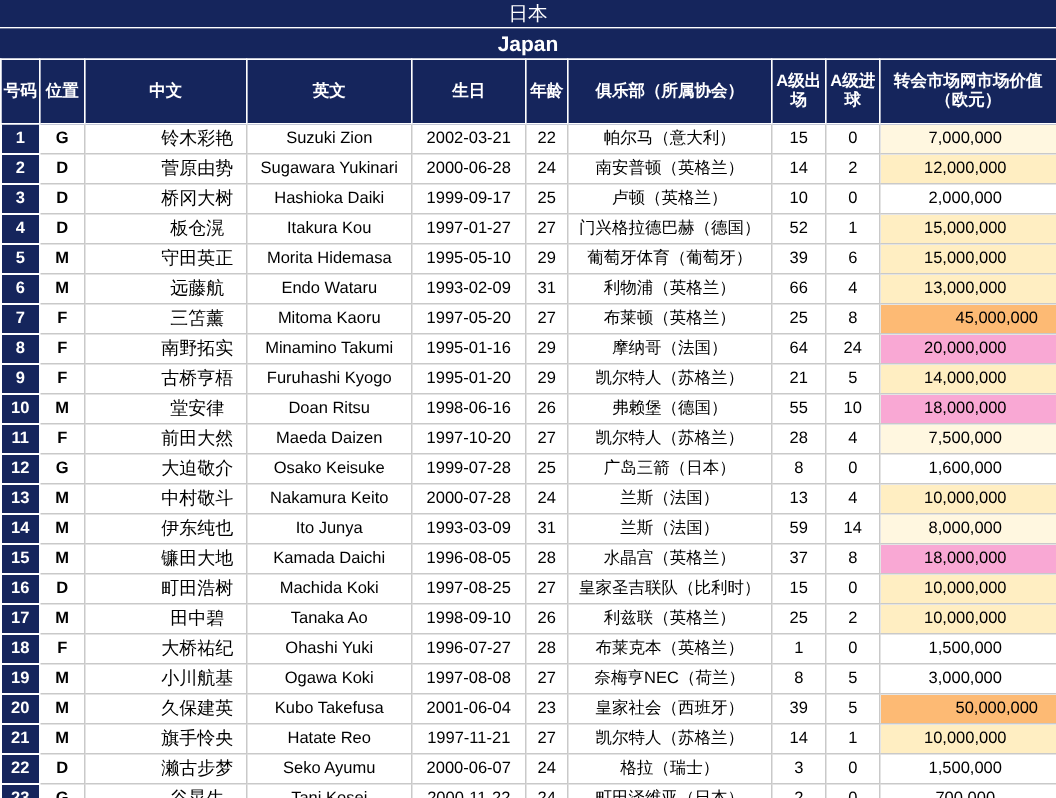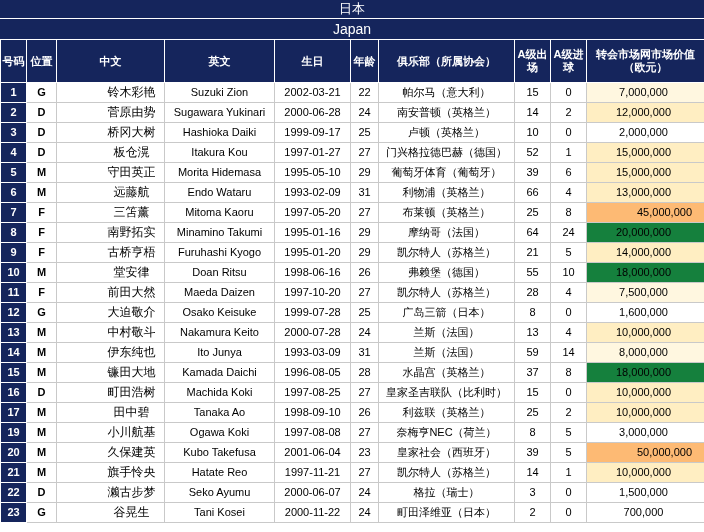--- a/index.html
+++ b/index.html
@@ -13,21 +13,21 @@
 
   
   .title-bar{
     background:#15255c;color:#ffffff;
     text-align:center;font-weight:normal;
     font-size:13px;line-height:18px;height:18px;
     border-bottom:1px solid #ffffff;
   }
   .title-bar2{
     background:#15255c;color:#ffffff;
-    text-align:center;font-weight:normal;
+    text-align:center;font-weight:bold;
     font-size:14px;line-height:20px;height:20px;
   }
 
   
   table{
     border-collapse:collapse;
     width:704px;
     table-layout:fixed;
   }
   th{
@@ -58,21 +58,21 @@
   td.pos{font-weight:bold;}
   td.cn{font-size:12px;padding-left:44px;}
   td.en{font-size:11px;font-style:normal;}
   td.club{font-size:11px;}
   td.val{padding-right:6px;font-size:11px;}
 
   
   .v0{background:#ffffff;}
   .v1{background:#fff7e0;}
   .v2{background:#ffeec2;}
-  .v3{background:#15803d;}
+  .v3{background:#f9a8d4;}
   .v4{background:#fdba74;padding-left:44px;}
 </style>
 </head>
 <body>
 
 <div class="sheet">
 
   <div class="title-bar">日本</div>
   <div class="title-bar2">Japan</div>
 
@@ -302,20 +302,32 @@
           <td class="cn">田中碧</td>
           <td class="en">Tanaka Ao</td>
           <td>1998-09-10</td>
           <td>26</td>
           <td class="club">利兹联（英格兰）</td>
           <td>25</td>
           <td>2</td>
           <td class="val v2">10,000,000</td>
         </tr>
         <tr>
+          <td class="num">18</td>
+          <td class="pos">F</td>
+          <td class="cn">大桥祐纪</td>
+          <td class="en">Ohashi Yuki</td>
+          <td>1996-07-27</td>
+          <td>28</td>
+          <td class="club">布莱克本（英格兰）</td>
+          <td>1</td>
+          <td>0</td>
+          <td class="val v0">1,500,000</td>
+        </tr>
+        <tr>
           <td class="num">19</td>
           <td class="pos">M</td>
           <td class="cn">小川航基</td>
           <td class="en">Ogawa Koki</td>
           <td>1997-08-08</td>
           <td>27</td>
           <td class="club">奈梅亨NEC（荷兰）</td>
           <td>8</td>
           <td>5</td>
           <td class="val v0">3,000,000</td>

